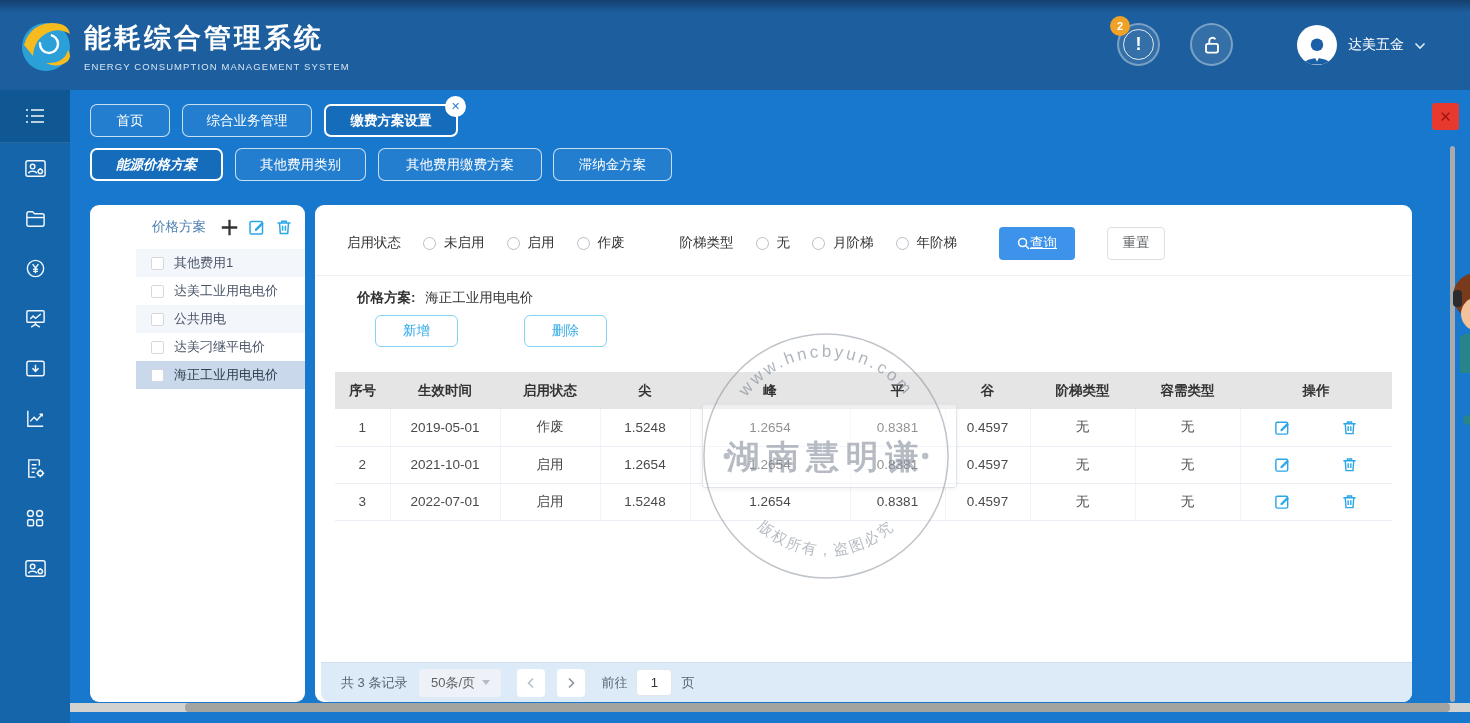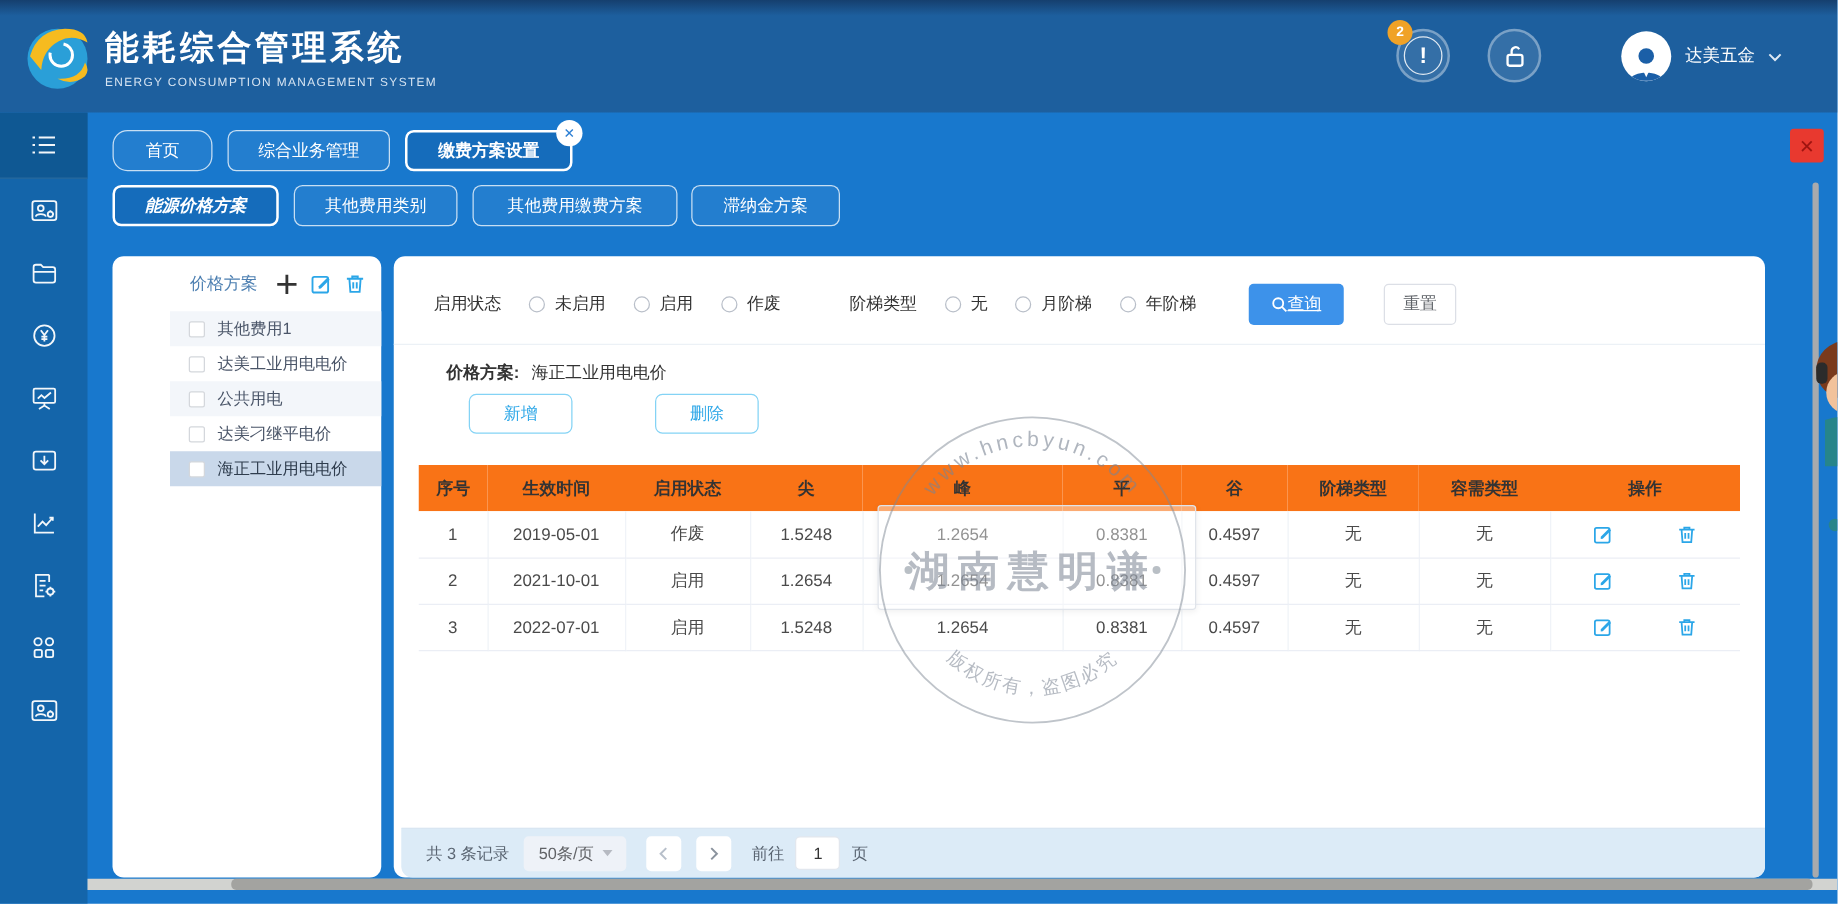--- a/index.html
+++ b/index.html
@@ -71,21 +71,21 @@
   .filter-divider { position:absolute; left:0; right:0; top:70px; height:1px; background:#ecf1f6; }
 
   .plan-line { position:absolute; left:20px; top:84px; font-size:13.5px; color:#333; }
   .plan-line b { font-weight:bold;margin-left:22px; }
   .act-btns { position:absolute; left:20px; top:110px; display:flex; gap:26px; }
   .btn-light { width:83px; height:32px; background:#fff; border:1px solid #84d3f5; border-radius:6px;
                color:#2fa8e8; font-size:13.5px; display:flex; align-items:center; justify-content:center; cursor:pointer;margin-left:40px;}
 
   
   .grid { position:absolute; left:20px; top:167px; width:1057px; border-collapse:collapse; table-layout:fixed; font-size:13.5px; }
-  .grid thead td { background:#f97316; font-weight:bold; color:#333; height:37px; text-align:center; }
+  .grid thead td { background:#e5e5e5; font-weight:bold; color:#333; height:37px; text-align:center; }
   .grid tbody td { height:37px; text-align:center; color:#4a4a4a; background:#fff;
                    border-bottom:1px solid #ebeef5; border-right:1px solid #f0f3f8; }
   .grid tbody td:last-child { border-right:none; }
   .ops { display:flex; justify-content:center; gap:50px; color:#2ba6e8; }
   .ops span { cursor:pointer; display:inline-flex; }
 
   
   .pagination { position:absolute; left:0; right:0; bottom:0; height:40px; background:#dcebf7;
                 border-top:1px solid #cfdeed; border-radius:0 0 9px 9px;
                 display:flex; align-items:center; padding-left:20px; font-size:13px; color:#5a6572;margin-left:6px; }
@@ -217,21 +217,21 @@
     <svg width="23" height="23" viewBox="0 0 24 24" fill="none" stroke="#fff" stroke-width="1.5">
       <rect x="2" y="4" width="20" height="16" rx="2"></rect>
         <circle cx="9" cy="10" r="2.4"></circle>
       <path d="M4.8 17c.6-2.8 7.8-2.8 8.4 0"></path>
         <circle cx="17" cy="15" r="2.2"></circle>
       <path d="M17 11.6v1M17 16.8v1M20 15h-1M15.2 15h-1"></path>
     </svg>
   </div>
 </div>
 
-<div class="tab" style="left:90px; top:104px; width:80px;border-radius:12px;">
+<div class="tab" style="left:90px; top:104px; width:80px;">
   <span>首页</span>
 </div>
 <div class="tab" style="left:182px; top:104px; width:130px;">
   <span>综合业务管理</span>
 </div>
 <div class="tab active" style="left:324px; top:104px; width:134px;">
   <span>缴费方案设置</span>
   <div class="tab-close">✕</div>
 </div>
 

